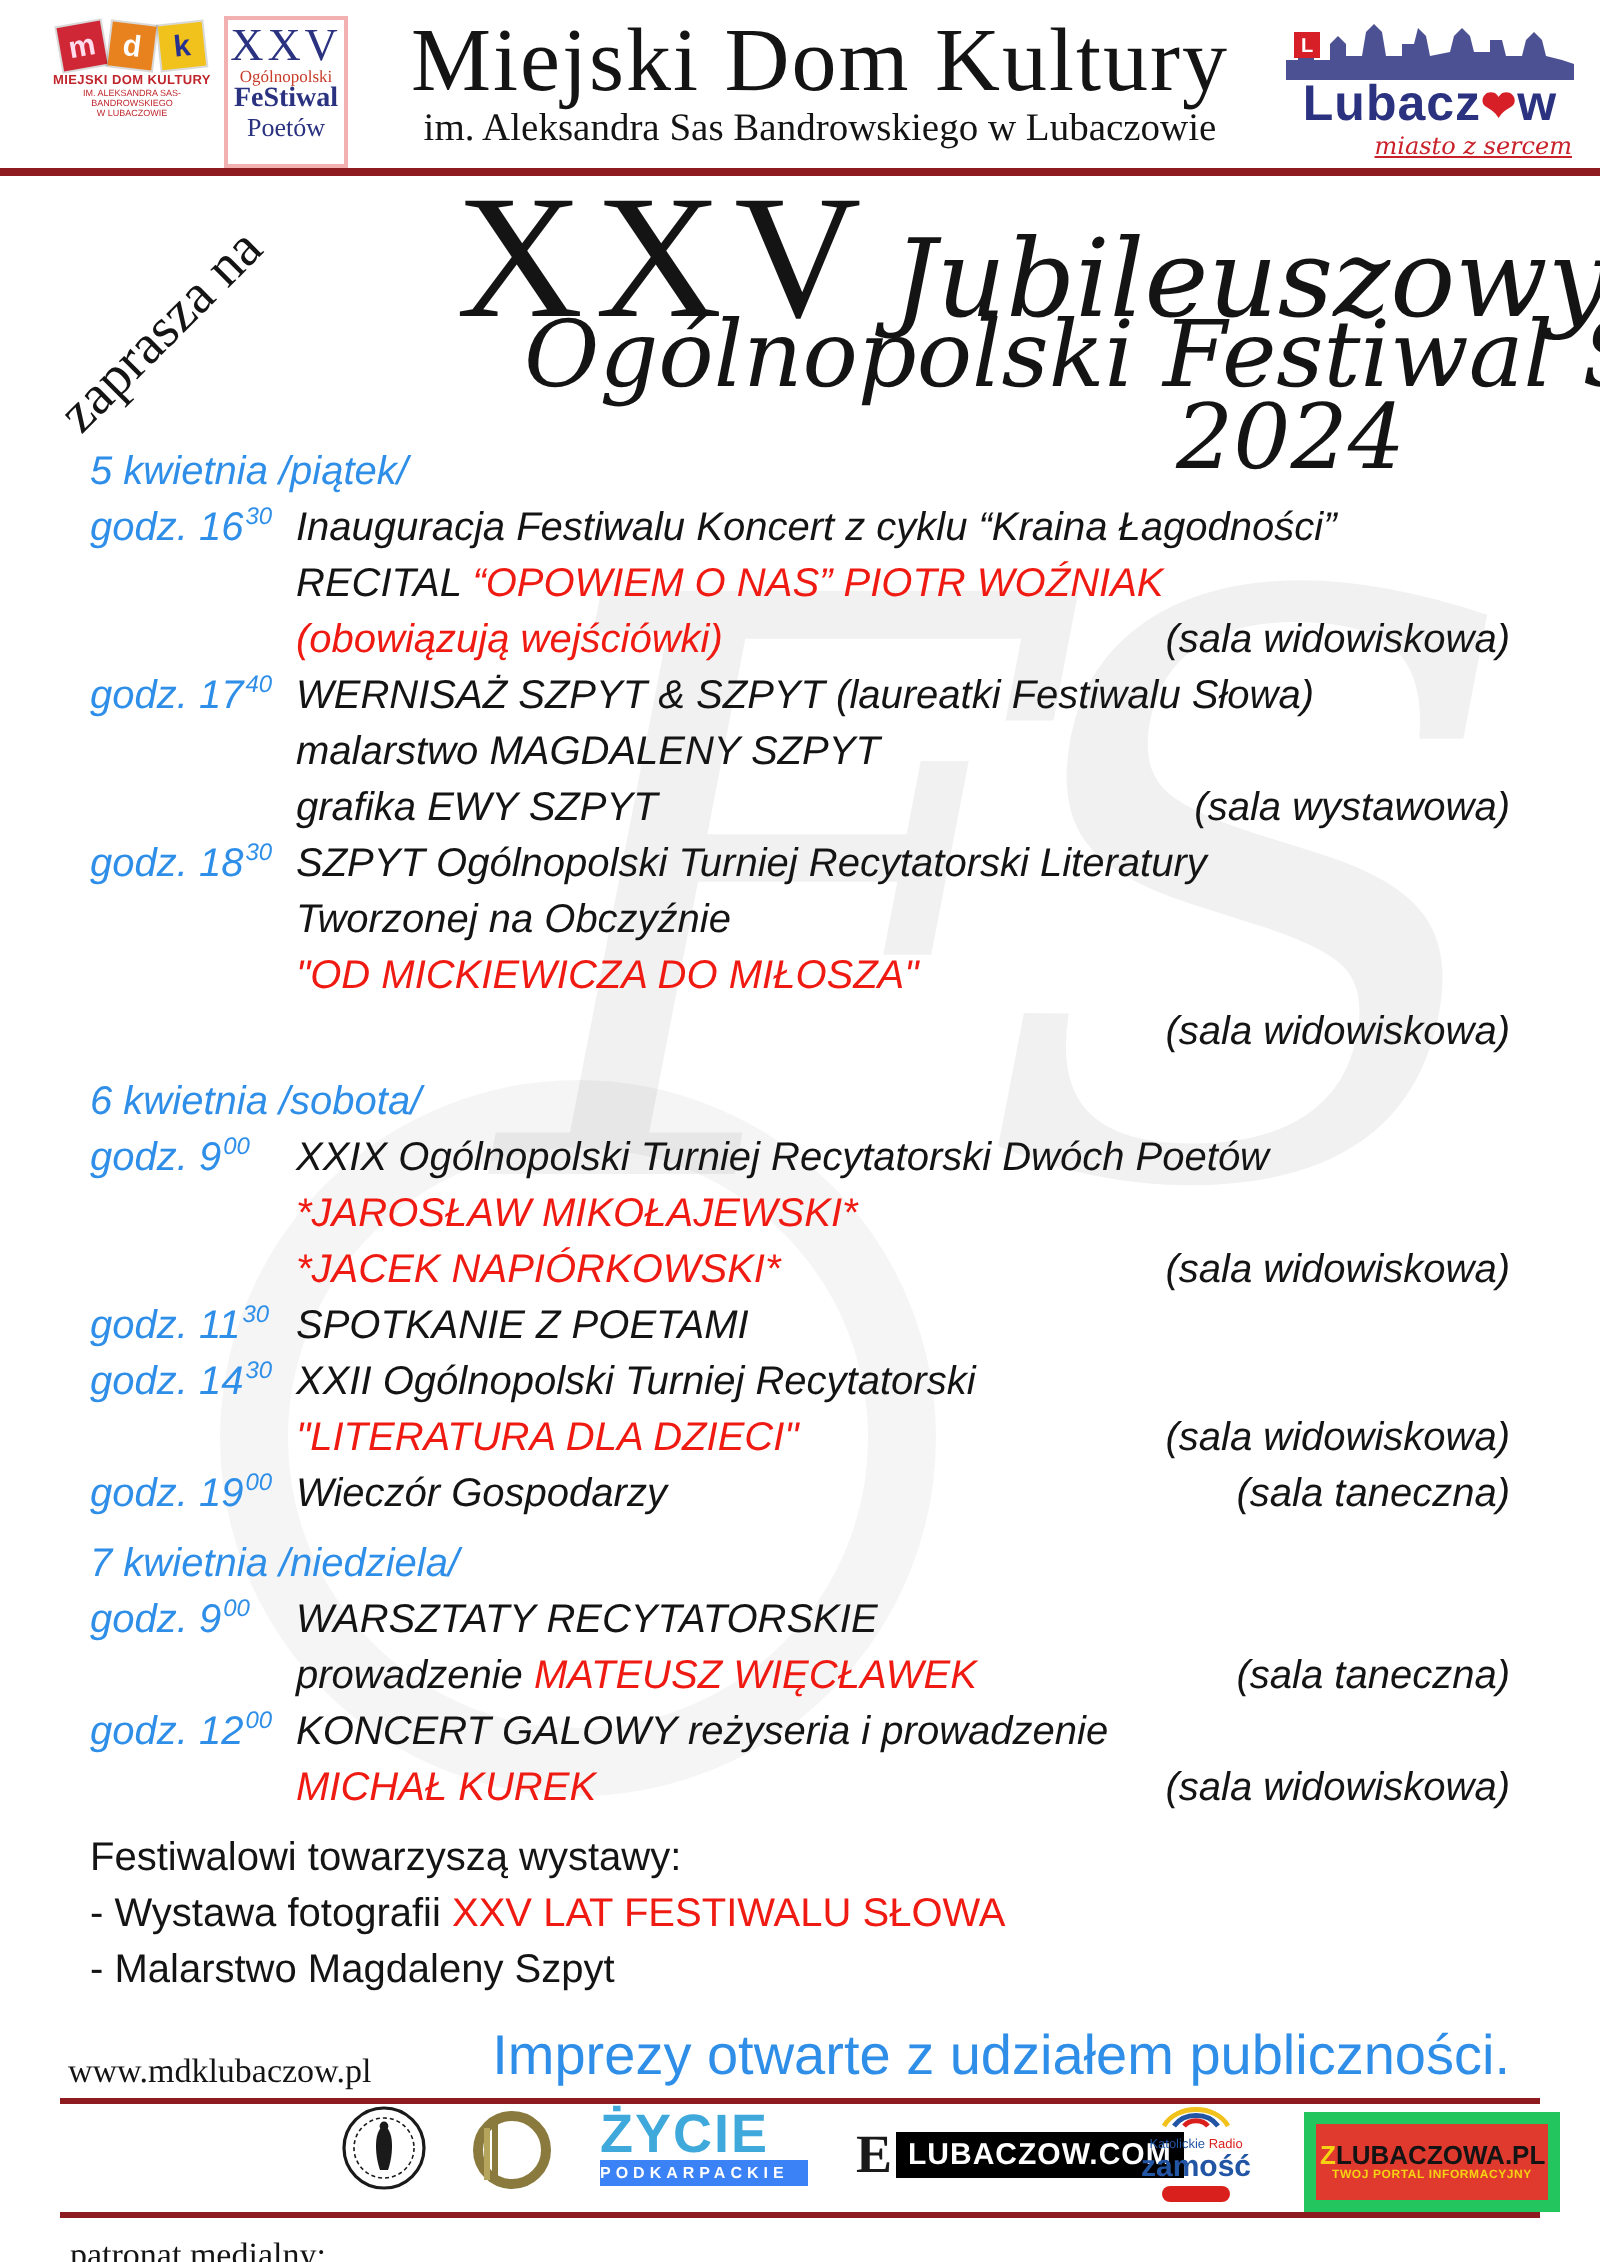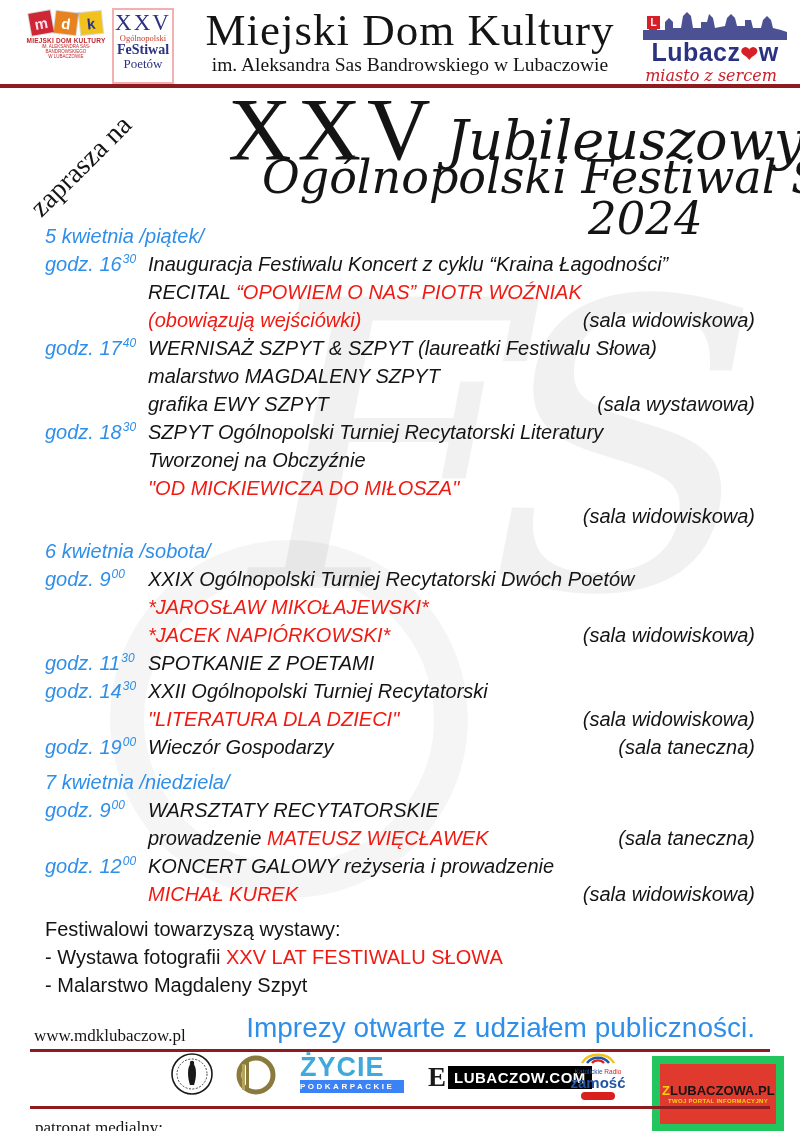--- a/index.html
+++ b/index.html
@@ -23,21 +23,21 @@
   .fest-sl  { color:#2b3280; font-size:13px; line-height:13px; }
 
   .header-title { left:175px; top:6px; width:470px; text-align:center; font-family:"Liberation Serif", serif; }
   .header-title h1 { margin:0; font-size:45px; font-weight:normal; line-height:48px; letter-spacing:1px; }
   .header-sub { font-size:19.5px; line-height:22px; }
 
   .lub-logo { left:636px; top:8px; width:158px; text-align:center; }
   .lub-sky { display:block; margin:0 auto; }
   .lub-name { font-size:25px; font-weight:bold; color:#2b3280; line-height:24px; letter-spacing:.5px; margin-top:-4px; }
   .lub-heart { color:#d61f26; font-size:21px; }
-  .lub-tag { font-family:"DejaVu Serif", serif; font-style:italic; font-size:16px; color:#c9202a; padding-right:8px; }
+  .lub-tag { font-family:"DejaVu Serif", serif; font-style:italic; font-size:12px; color:#c9202a; text-align:right; padding-right:8px;text-decoration:underline; }
 
   .rule-top { left:0; top:84px; width:800px; height:4px; background:#8e1b1f; }
 
   
   .zaprasza { left:16px; top:150px; font-family:"Liberation Serif", serif; font-size:28px; transform:rotate(-45deg); white-space:nowrap; }
   .st1 { left:228px; top:86px; line-height:1; white-space:nowrap; }
   .st-xxv { font-family:"Liberation Serif", serif; font-size:88px; letter-spacing:6px; }
   .st-script { font-family:"DejaVu Serif", serif; font-style:italic; }
   .st-jub { font-size:54px; margin-left:10px; }
   .st2 { left:262px; top:150px; font-family:"DejaVu Serif", serif; font-style:italic; font-size:46px; white-space:nowrap; }
@@ -71,21 +71,21 @@
   .zycie-top { color:#3fa9dc; font-weight:bold; font-size:27px; line-height:26px; letter-spacing:1px; }
   .zycie-bar { background:#3b82f6; color:#fff; font-size:8px; letter-spacing:2.5px; font-weight:bold; padding:2px 0; }
   .elub { left:428px; top:1062px; white-space:nowrap; }
   .elub-e { font-family:"Liberation Serif", serif; font-weight:bold; font-size:27px; color:#1a1a1a; vertical-align:middle; }
   .elub-box { display:inline-block; background:#000000; color:#fff; font-weight:bold; font-size:15px; padding:3px 6px; margin-left:2px; vertical-align:middle; letter-spacing:.5px; }
   .radio { left:562px; top:1050px; width:72px; text-align:center; }
   .radio-l1 { font-size:6.5px; line-height:7px; }
   .radio-w1 { color:#2255a4; } .radio-w2 { color:#d9201c; }
   .radio-l2 { font-size:15px; font-weight:bold; color:#2255a4; line-height:15px; }
   .radio-band { width:34px; height:8px; background:#d9201c; border-radius:4px; margin:2px auto 0; }
-  .zlub { left:652px; top:1056px; width:112px; background:#e03a2e; border:8px solid #22c55e; text-align:center; padding:20px 2px; }
+  .zlub { left:652px; top:1056px; width:112px; background:#e03a2e; border:6px solid #22c55e; text-align:center; padding:9px 2px; }
   .zlub-l1 { font-size:13px; font-weight:bold; color:#141414; line-height:14px; }
   .zlub-z { color:#f5d312; }
   .zlub-l2 { font-size:6px; color:#f5d312; font-weight:bold; letter-spacing:.3px; }
 </style>
 </head>
 <body>
 
 <div class="abs wm-fs">FS</div>
 <div class="abs wm-circle"></div>
 

